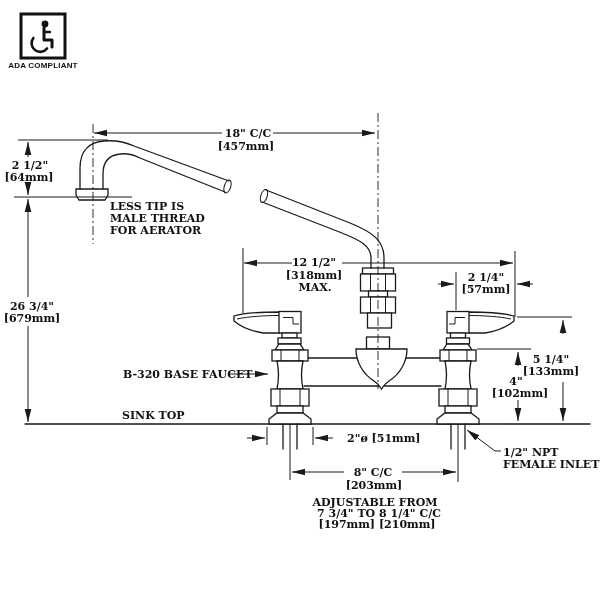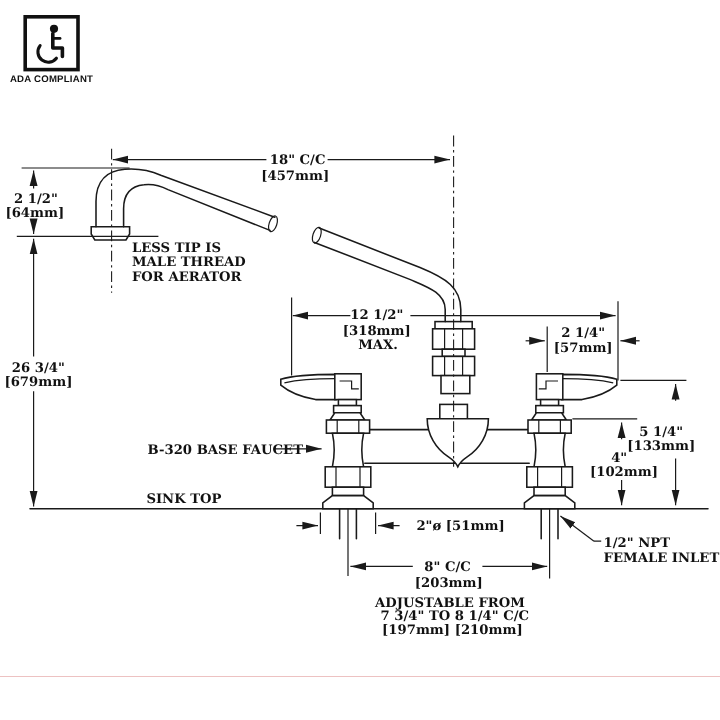--- a/index.html
+++ b/index.html
@@ -1,16 +1,16 @@
 <!DOCTYPE html>
 <html><head>
 <meta charset="utf-8">
 <style>
   html,body{margin:0;padding:0;background:#fff;}
-  .canvas{width:600px;height:564px;background:#b91c1c;position:relative;overflow:hidden;}
+  .canvas{width:600px;height:564px;background:#f9a8d4;position:relative;overflow:hidden;}
   svg{display:block;}
   .ln{stroke:#1a1a1a;stroke-width:1.3;fill:none;stroke-linecap:round;}
   .thin{stroke:#1a1a1a;stroke-width:1;fill:none;}
   .cl{stroke:#1a1a1a;stroke-width:0.9;fill:none;stroke-dasharray:9 3 2 3;}
   .wf{stroke:#1a1a1a;stroke-width:1.3;fill:#ffffff;}
   .dt{font-family:"DejaVu Serif",serif;font-weight:bold;font-size:11px;fill:#111111;}
   .mid{text-anchor:middle;}
   .ada-t{font-family:"Liberation Sans",sans-serif;font-weight:bold;font-size:8px;fill:#111111;letter-spacing:0.2px;text-anchor:middle;}
 </style>
 </head>

